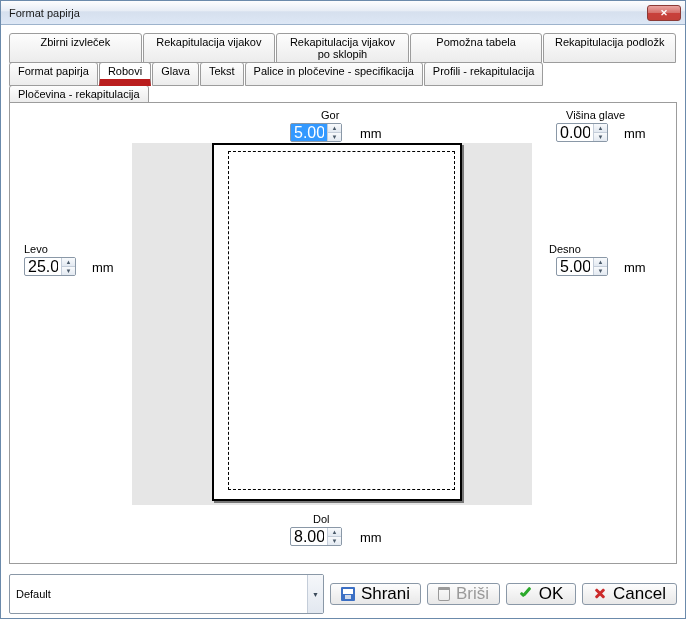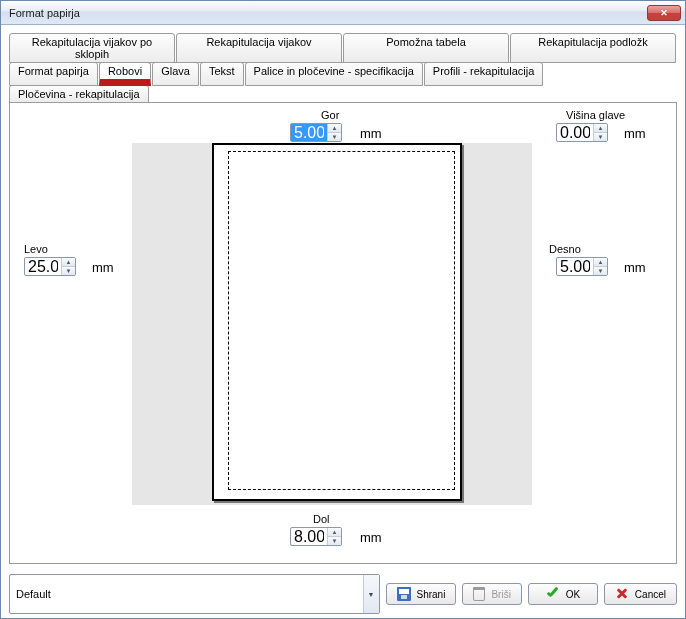--- a/index.html
+++ b/index.html
@@ -170,21 +170,21 @@
   .btn {
     height: 22px;
     border: 1px solid #8a98a7;
     border-radius: 3px;
     background: linear-gradient(to bottom, #fdfdfd, #e8e8e8);
     display: flex;
     align-items: center;
     padding: 0 10px;
     gap: 6px;
     cursor: pointer;
-    font-size: 10px;
+    font-size: 17px;
   }
   .btn.disabled { color: #9a9a9a; cursor: default; }
   .icon { width: 14px; height: 14px; display: inline-block; }
   .icon-save {
     position: relative;
     width: 14px; height: 14px;
     background: #3b6fc4;
     border-radius: 1px;
   }
   .icon-save::before {
@@ -247,22 +247,23 @@
 <div class="titlebar">
   <span class="title">Format papirja</span>
   <div class="close-btn">
     <span>✕</span>
   </div>
 </div>
 
 <div class="content">
 
   <div class="tabs-row">
+    <div class="tab stretch"><span>Zbirni izvleček</span></div>
+    <div class="tab stretch"><span>Rekapitulacija vijakov</span></div>
     <div class="tab stretch"><span>Rekapitulacija vijakov po sklopih</span></div>
-    <div class="tab stretch"><span>Rekapitulacija vijakov</span></div>
     <div class="tab stretch"><span>Pomožna tabela</span></div>
     <div class="tab stretch"><span>Rekapitulacija podložk</span></div>
   </div>
   <div class="tabs-row">
     <div class="tab"><span>Format papirja</span></div>
     <div class="tab active"><span>Robovi</span></div>
     <div class="tab"><span>Glava</span></div>
     <div class="tab"><span>Tekst</span></div>
     <div class="tab"><span>Palice in pločevine - specifikacija</span></div>
     <div class="tab"><span>Profili - rekapitulacija</span></div>

